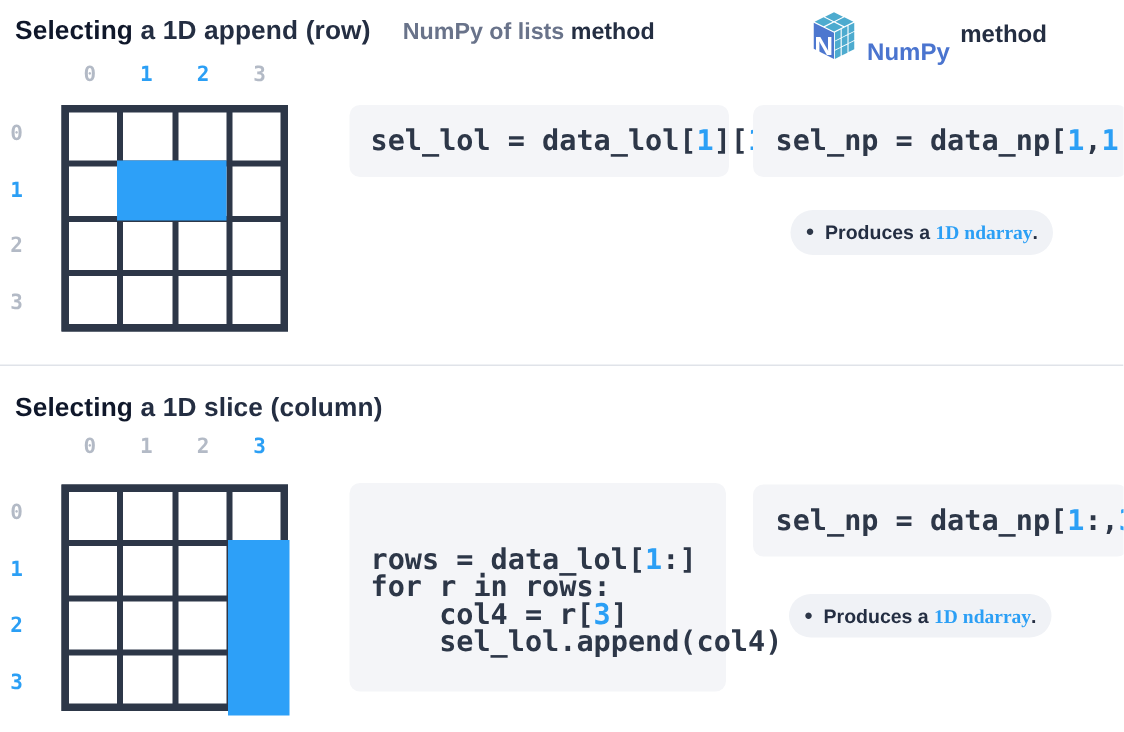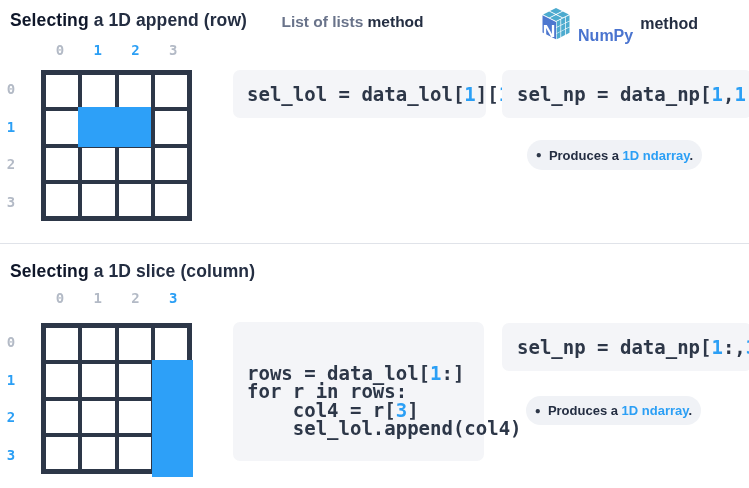--- a/index.html
+++ b/index.html
@@ -49,21 +49,21 @@
   .codeblock .cl{line-height:18.5px;white-space:pre;}
   .codeblock span.n{color:#2B9FF5;}
   .cb-pad14{padding-left:14px;}
   .cb-pad15{padding-left:15px;}
 
   
   .pill{position:absolute;background:#F0F2F6;border-radius:15px;
     display:flex;align-items:center;justify-content:center;gap:7px;
     font-size:13px;font-weight:600;color:#242E42;}
   .pill .bullet{font-size:10px;line-height:1;color:#2D3748;}
-  .pill span.b{color:#2B9FF5;}
+  .pill span.b{color:#2B9FF5;font-family:Liberation Serif, serif;}
 
   .divider{position:absolute;left:0;top:243px;width:749px;height:1px;background:#E0E3E9;}
 </style>
 </head>
 <body>
 
 <div class="sec-title" style="left:10px;top:10px">
   <span class="accent">Selecting</span><span> a 1D append (row)</span>
 </div>
 
@@ -94,21 +94,21 @@
     <div class="cell"></div>
     <div class="cell"></div>
     <div class="cell"></div>
     <div class="cell"></div>
     <div class="cell"></div>
     <div class="cell"></div>
     <div class="cell"></div>
   </div>
 
 <div class="midheader">
-  <span class="muted">List of lists</span><span> method</span>
+  <span class="muted">NumPy of lists</span><span> method</span>
 </div>
 
 <div class="codeblock cb-pad14" style="left:233px;top:70px;width:239px;height:48px">
     <div class="cl"><span>sel_lol = data_lol[</span><span class="n">1</span><span>][</span><span class="n">1</span><span>:</span><span class="n">3</span><span>]</span></div>
   </div>
 
 <div class="npheader">
   <svg width="30" height="34" viewBox="0 0 100 108" aria-hidden="true">
     <polygon points="5,24.5 50,47 50,105 5,82.5" fill="#4D77CF"></polygon>
     <g transform="skewY(-26.57)">

